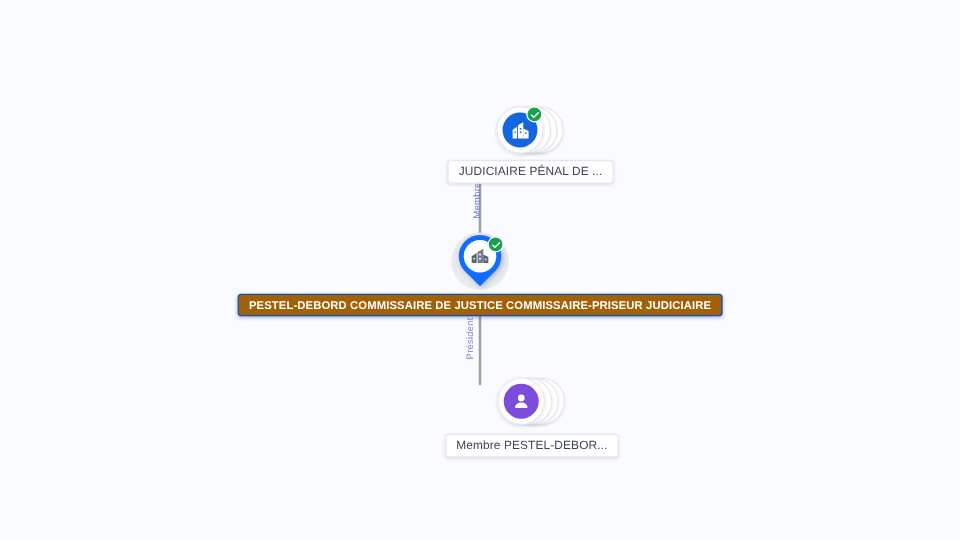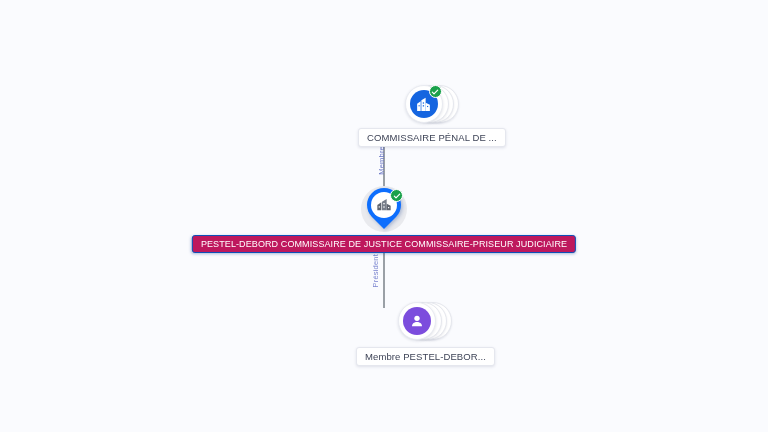--- a/index.html
+++ b/index.html
@@ -145,24 +145,25 @@
     border: 1px solid #e5e7ee;
     border-radius: 3px;
     padding: 3px 8px;
     font-size: 9.5px;
     color: #3d4356;
     white-space: nowrap;
     box-shadow: 0 1px 3px rgba(40,50,90,0.13);
     letter-spacing: 0.1px;
   }
   .node-label.selected {
-    background: #be185d;
+    background: #a16207;
     border: 1px solid #0d4fb8;
     color: #ffffff;
     box-shadow: 0 1px 3px rgba(20,60,140,0.35);
+    font-weight: bold;
   }
 
   
   #node-groupement {
     left: 358px;
     top: 82px;
   }
   #node-groupement .node-label {
     position: relative;
     top: -2px;
@@ -261,21 +262,21 @@
             <rect x="17" y="14" width="1.6" height="1.6" fill="#1565e0"></rect>
           </svg>
         </div>
       </div>
       <div class="check-badge">
         <svg width="8" height="8" viewBox="0 0 24 24" fill="none">
           <path d="M4 12.5l5 5L20 6.5" stroke="#ffffff" stroke-width="3.6" stroke-linecap="round" stroke-linejoin="round"></path>
         </svg>
       </div>
     </div>
-    <div class="node-label">COMMISSAIRE PÉNAL DE ...</div>
+    <div class="node-label">JUDICIAIRE PÉNAL DE ...</div>
   </div>
 
   <div class="node" id="node-pestel">
     <div class="pin-halo">
       <div class="pin-shape"></div>
       <div class="pin-inner">
         <svg width="16" height="16" viewBox="0 0 24 24" fill="none">
           <path d="M2 20V12l6-4v12z" fill="#5f6570"></path>
           <path d="M9 20V7l7-4v17z" fill="#787f8b"></path>
           <path d="M16 20V10l6 3v7z" fill="#5f6570"></path>

